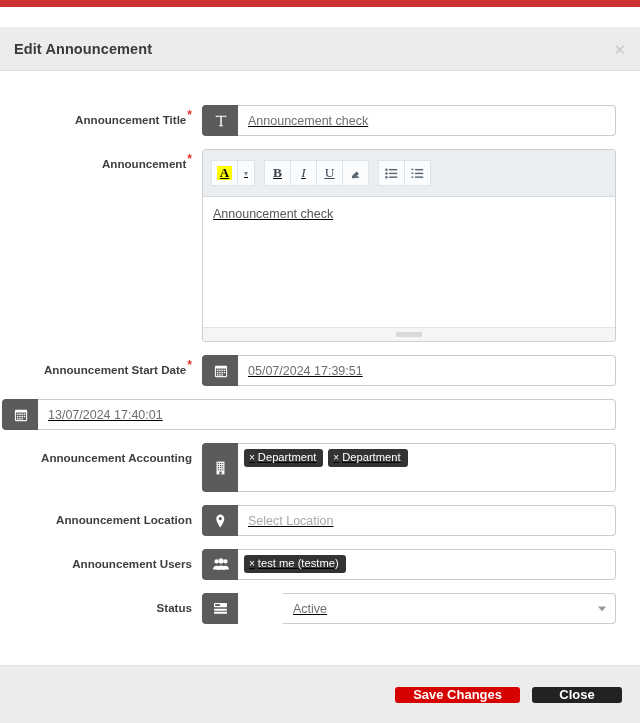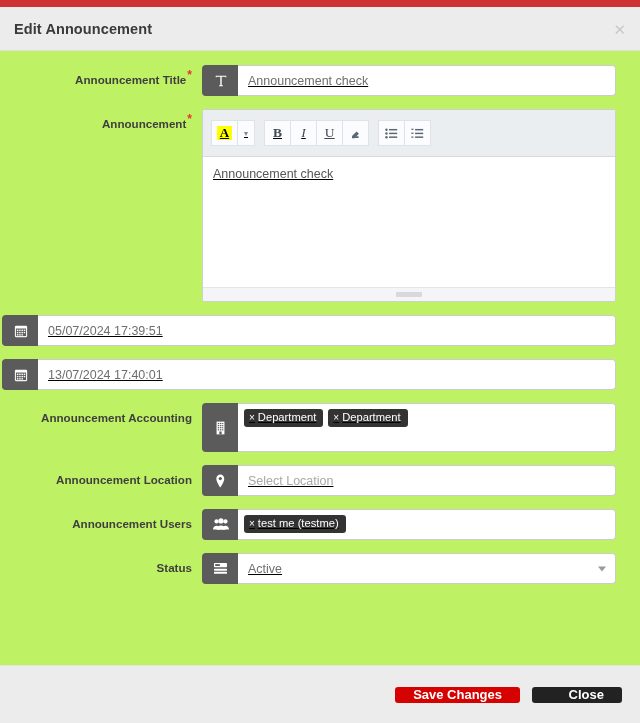--- a/index.html
+++ b/index.html
@@ -6,23 +6,24 @@
   html, body {
     margin: 0; padding: 0;
     width: 640px; height: 723px;
     background: #ececec;
     font-family: "Liberation Sans", sans-serif;
     overflow: hidden;
   }
   .modal {
     position: relative;
     width: 640px; height: 723px;
-    background: #bef264;
+    background: #ffffff;
     display: flex;
     flex-direction: column;
+    gap: 20px;
   }
   .top-bar {
     height: 7px;
     background: #cd3333;
     flex: 0 0 7px;
   }
   .modal-header {
     position: relative;
     height: 44px;
     flex: 0 0 44px;
@@ -213,21 +214,21 @@
     justify-content: center;
   }
   .grip {
     width: 26px;
     height: 5px;
     background: #d7d9db;
     border-radius: 1px;
   }
 
   
-  .select-wrap { position: relative; flex: 1 1 auto; min-width: 0; }
+  .select-wrap { position: relative; flex: 1 1 auto; min-width: 0; margin-left: 45px; }
   .select-caret {
     position: absolute;
     right: 10px; top: 50%;
     transform: translateY(-50%);
     width: 0; height: 0;
     border-left: 4px solid transparent;
     border-right: 4px solid transparent;
     border-top: 5px solid #9a9a9a;
   }
 
@@ -256,21 +257,21 @@
     border-radius: 3px;
     height: 16px;
     padding: 0 18px;
     font-size: 13px;
     font-weight: bold;
     color: #fff;
     cursor: pointer;
     font-family: "Liberation Sans", sans-serif;
   }
   .btn-save { background: #d60202; min-width: 108px; }
-  .btn-close { background: #222222; min-width: 90px; text-align: right; }
+  .btn-close { background: #222222; min-width: 90px; }
 </style>
 </head>
 <body>
 
 <div class="modal">
 
   <div class="top-bar"></div>
 
   <div class="modal-header">
     <div class="modal-title">Edit Announcement</div>
@@ -348,20 +349,21 @@
           </div>
           <div class="editor-body">Announcement check</div>
           <div class="editor-footer">
             <div class="grip"></div>
           </div>
         </div>
       </div>
     </div>
 
     <div class="form-row">
+      <div class="form-label"><span>Announcement Start Date</span><span class="req">*</span></div>
       <div class="form-control-area">
         <div class="input-group">
           <div class="input-addon">
             <svg width="14" height="14" viewBox="0 0 16 16" fill="#fff">
                 <rect x="1" y="2" width="14" height="13" rx="1.3"></rect>
                 <rect x="2.2" y="5.2" width="11.6" height="8.6" fill="#5b5b5b"></rect>
                 <rect x="3.3" y="6.4" width="1.7" height="1.6" fill="#fff"></rect>
                 <rect x="5.9" y="6.4" width="1.7" height="1.6" fill="#fff"></rect>
                 <rect x="8.5" y="6.4" width="1.7" height="1.6" fill="#fff"></rect>
                 <rect x="11.1" y="6.4" width="1.7" height="1.6" fill="#fff"></rect>

